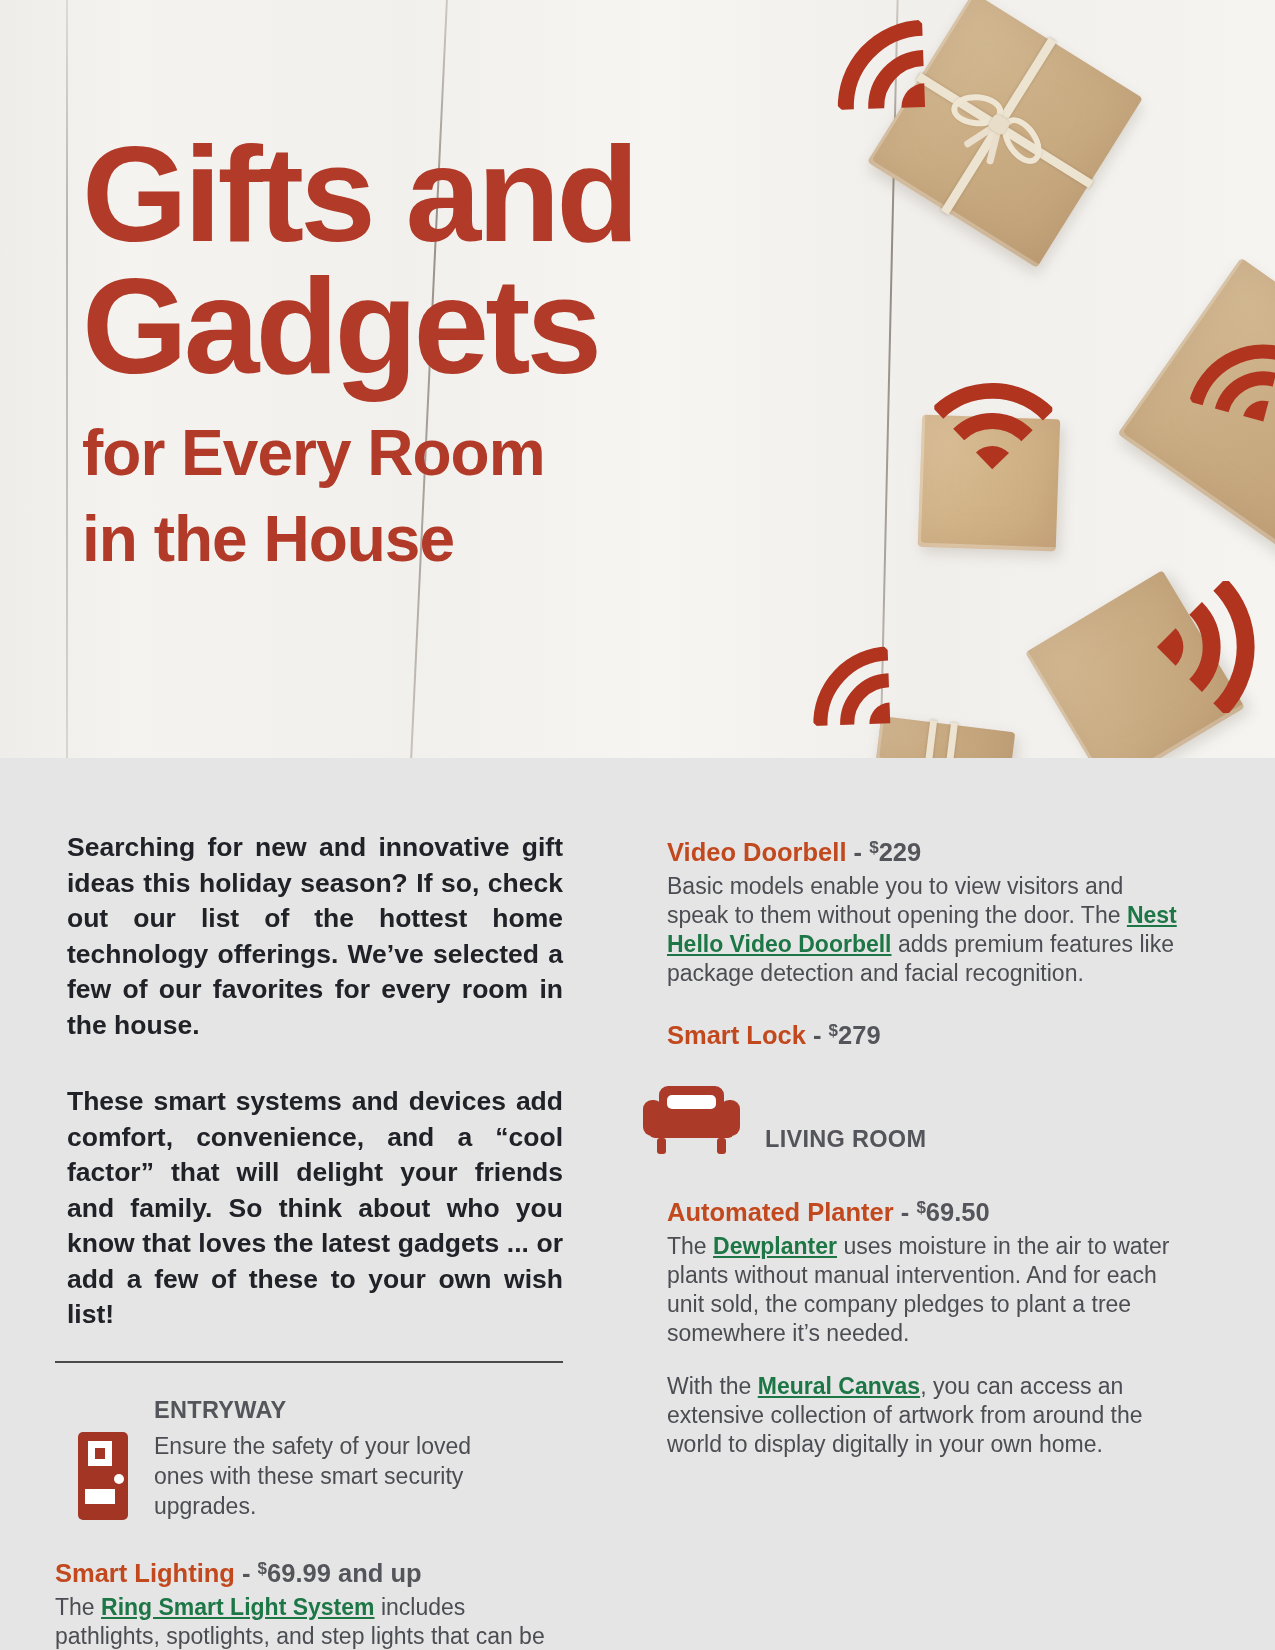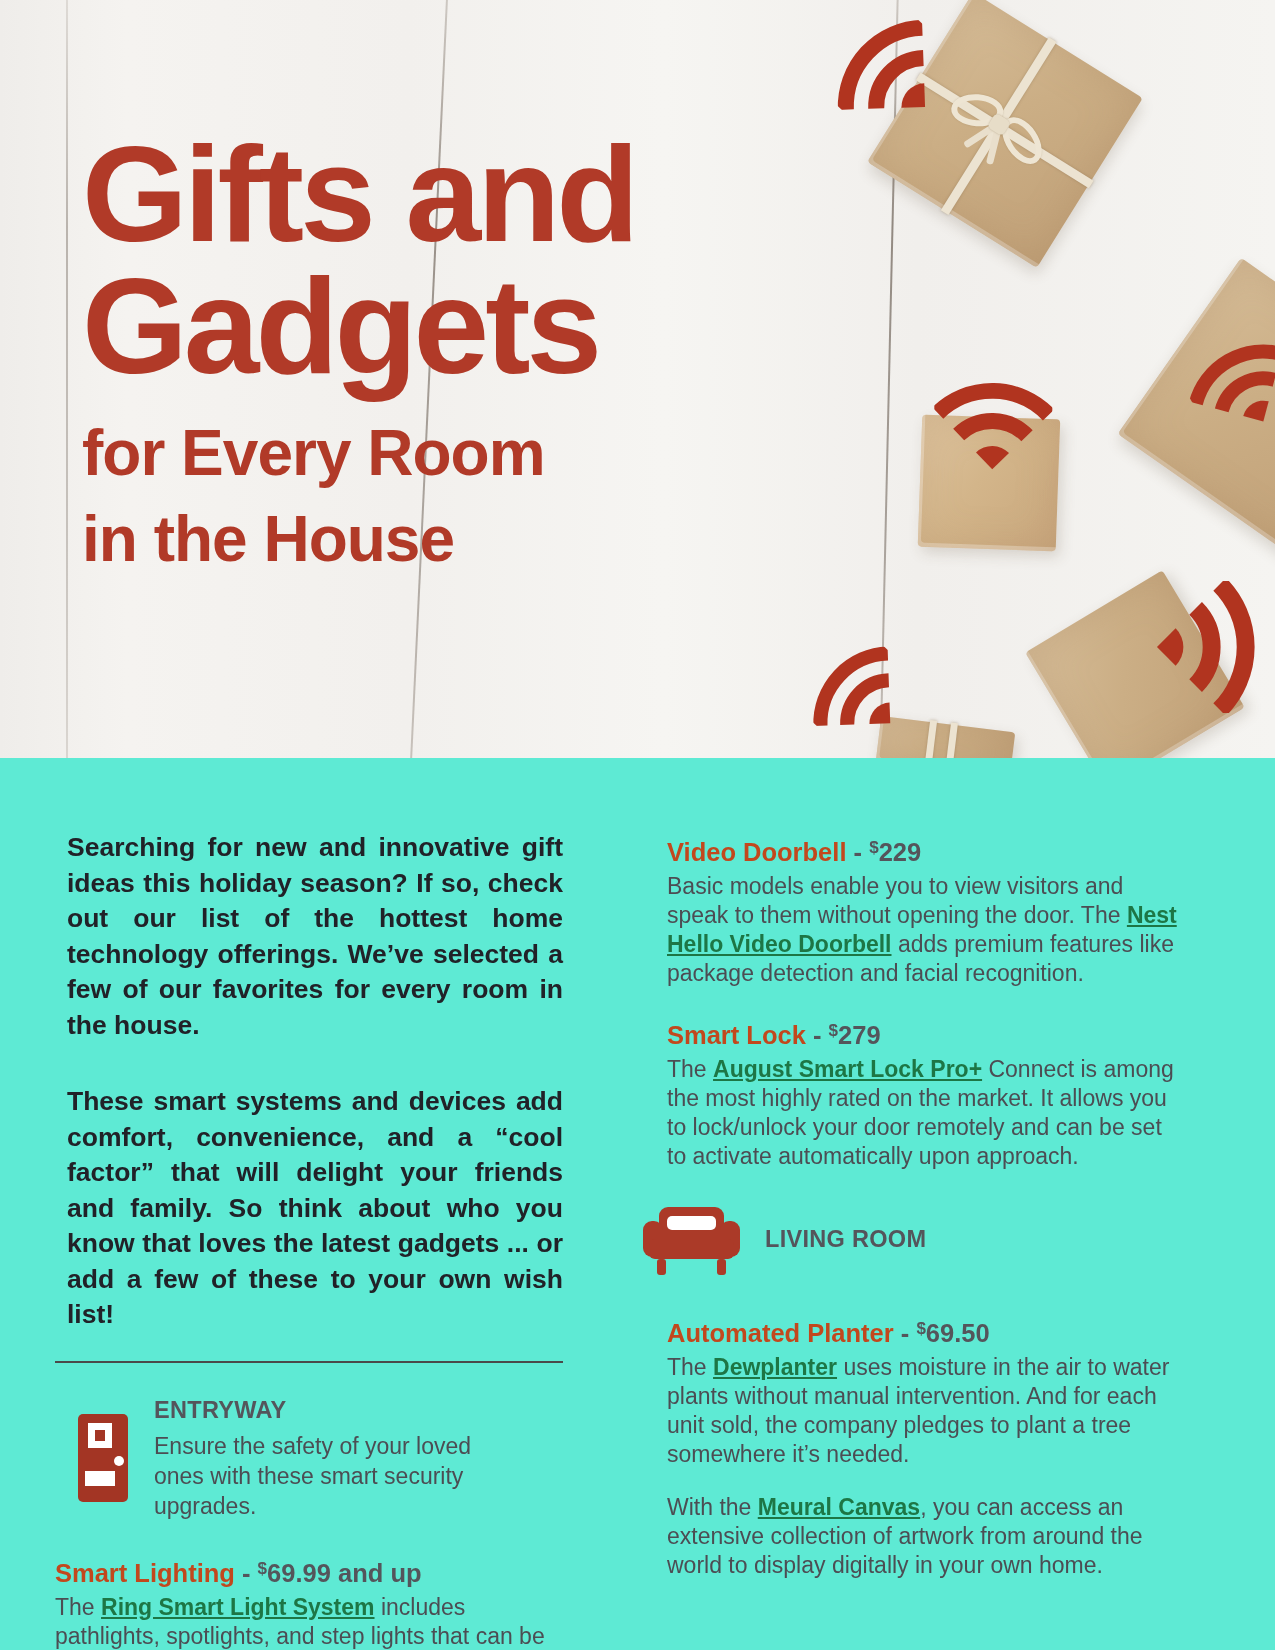--- a/index.html
+++ b/index.html
@@ -1,17 +1,17 @@
 <!DOCTYPE html>
 <html><head>
 <meta charset="utf-8">
 <style>
   html,body{margin:0;padding:0;}
   body{width:1275px;height:1650px;background:#ffffff;font-family:"Liberation Sans",sans-serif;overflow:hidden;}
-  .page{position:relative;width:1275px;height:1650px;background:#5eead4;overflow:hidden;}
+  .page{position:relative;width:1275px;height:1650px;background:#e5e5e5;overflow:hidden;}
 
   
   .hero{position:absolute;left:0;top:0;width:1275px;height:758px;overflow:hidden;
         background:linear-gradient(90deg,#efedea 0%,#f5f3f0 10%,#f2f0ed 32%,#f6f5f2 52%,#f1efec 72%,#f5f4f1 100%);}
   .plank{position:absolute;width:2px;
          background:linear-gradient(180deg,rgba(80,62,45,.25),rgba(60,45,32,.62) 30%,rgba(60,45,32,.48) 70%,rgba(80,62,45,.3));}
   .plank-1{left:66px;top:0;height:758px;opacity:.5;}
   .plank-2{left:428px;top:-20px;height:800px;transform:rotate(2.7deg);opacity:.8;}
   .plank-3{left:888px;top:-10px;height:780px;transform:rotate(1.3deg);opacity:.85;}
 
@@ -52,21 +52,21 @@
   .wifi-f{left:810px;top:650px;width:104px;height:94px;transform:rotate(-47deg);}
 
   
   .left-col{position:absolute;left:55px;top:830px;width:508px;}
   .right-col{position:absolute;left:667px;top:833px;width:510px;}
 
   .intro{font-size:26.5px;line-height:35.5px;font-weight:bold;color:#212228;text-align:justify;margin:0 0 41px 12px;letter-spacing:0;}
   .intro.last{margin-bottom:0;}
   .divider{margin-top:28px;border-top:2px solid #4a4a4a;width:100%;}
 
-  .room-block{display:flex;align-items:center;}
+  .room-block{display:flex;align-items:flex-end;}
   .entry-block{margin-top:32px;margin-left:22px;}
   .living-block{margin-top:32px;margin-left:-24px;}
   .room-icon{flex:0 0 auto;}
   .door-svg{width:52px;height:90px;display:block;}
   .couch-svg{width:97px;height:76px;display:block;margin-top:2px;}
   .room-text{margin-left:25px;}
   .entry-block .room-text{width:352px;}
   .living-block .room-text{width:400px;}
   .room-title{font-size:23.5px;font-weight:bold;color:#54555b;margin:2px 0 7px 0;letter-spacing:.3px;}
   .room-desc{font-size:23px;line-height:30px;color:#4c4d53;}
@@ -184,21 +184,20 @@
   </div>
 
   <div class="right-col">
     <div class="product first">
       <div class="product-head"><span class="pname">Video Doorbell</span><span> - </span><span class="cur">$</span><span class="price">229</span></div>
       <div class="product-body"><span>Basic models enable you to view visitors and speak to them without opening the door. The </span><a class="glink">Nest Hello Video Doorbell</a><span> adds premium features like package detection and facial recognition.</span></div>
     </div>
 
     <div class="product g28">
       <div class="product-head"><span class="pname">Smart Lock</span><span> - </span><span class="cur">$</span><span class="price">279</span></div>
-      <div class="product-body"><span>The </span><a class="glink">August Smart Lock Pro+</a><span> Connect is among the most highly rated on the market. It allows you to lock/unlock your door remotely and can be set to activate automatically upon approach.</span></div>
     </div>
 
     <div class="room-block living-block">
       <div class="room-icon">
         <svg class="couch-svg" viewBox="0 0 97 76">
             <rect x="16" y="2" width="65" height="34" rx="9" fill="#ab3a28"></rect>
             <rect x="24" y="11" width="49" height="14" rx="5" fill="#ffffff"></rect>
             <rect x="0" y="16" width="20" height="36" rx="9" fill="#ab3a28"></rect>
             <rect x="77" y="16" width="20" height="36" rx="9" fill="#ab3a28"></rect>
             <rect x="6" y="34" width="85" height="20" rx="6" fill="#ab3a28"></rect>

